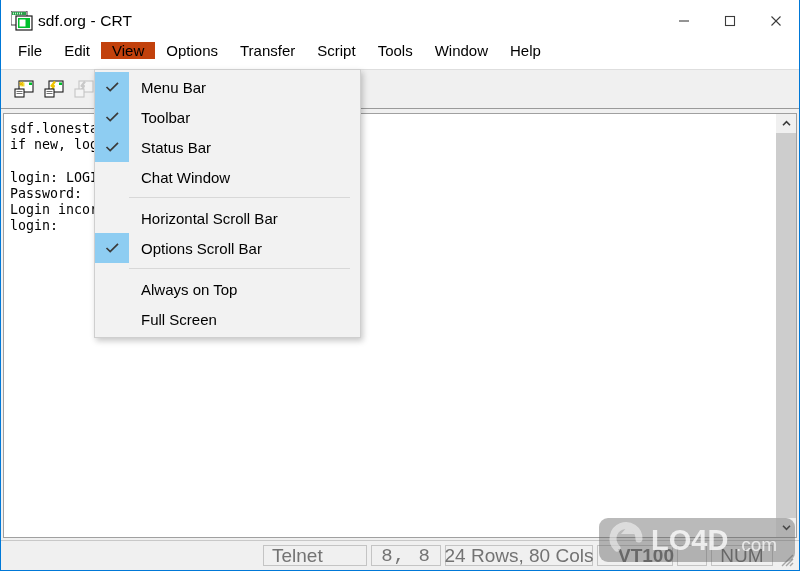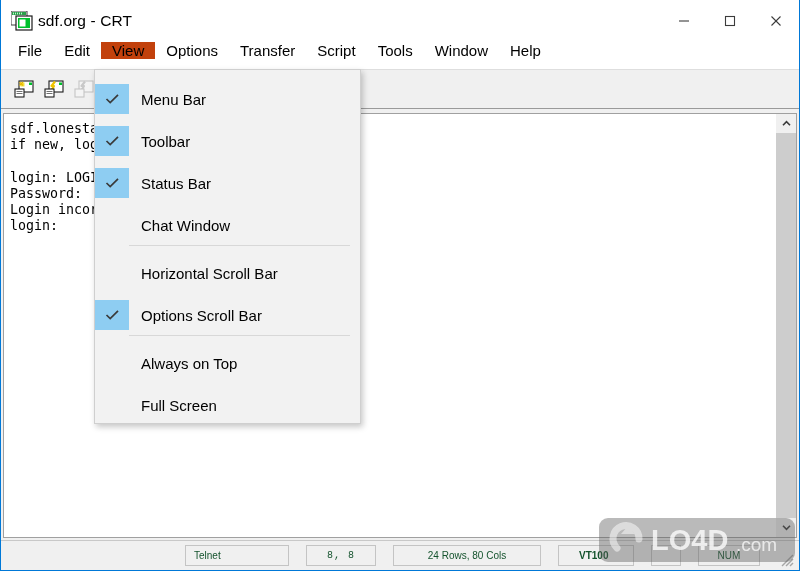--- a/index.html
+++ b/index.html
@@ -173,24 +173,24 @@
     position: relative;
     padding-right: 2px;
   }
   #status-spacer { flex: 1 1 auto; }
   .status-panel {
     height: 21px;
     border: 1px solid #c4c4c4;
     background: #f0f0f0;
     display: flex;
     align-items: center;
-    font-size: 10px;
-    color: #14532d;
+    font-size: 19px;
+    color: #737373;
     box-sizing: border-box;
-    margin-right: 17px;
+    margin-right: 4px;
     white-space: nowrap;
   }
   .sp-telnet { width: 104px; padding-left: 8px; }
   .sp-coords { width: 70px; justify-content: center; letter-spacing: 1px; font-family: Liberation Mono, monospace; }
   .sp-size   { width: 148px; justify-content: center; }
   .sp-emul   { width: 76px; padding-left: 20px; font-weight: bold; }
   .sp-gap    { width: 30px; }
   .sp-num    { width: 62px; justify-content: center; }
   #resize-grip {
     width: 16px; height: 16px;
@@ -210,21 +210,20 @@
     z-index: 100;
     box-shadow: 2px 3px 6px rgba(0,0,0,0.22);
     padding: 2px 0 3px 0;
     box-sizing: border-box;
   }
   .mi {
     height: 30px;
     display: flex;
     align-items: center;
     position: relative;
-    margin-top: 12px;
   }
   .mi-check {
     width: 34px; height: 30px;
     flex: 0 0 auto;
     display: flex; align-items: center; justify-content: center;
   }
   .mi-check.on { background: #8ecdf2; }
   .mi-label {
     font-size: 15px;
     color: #000000;

